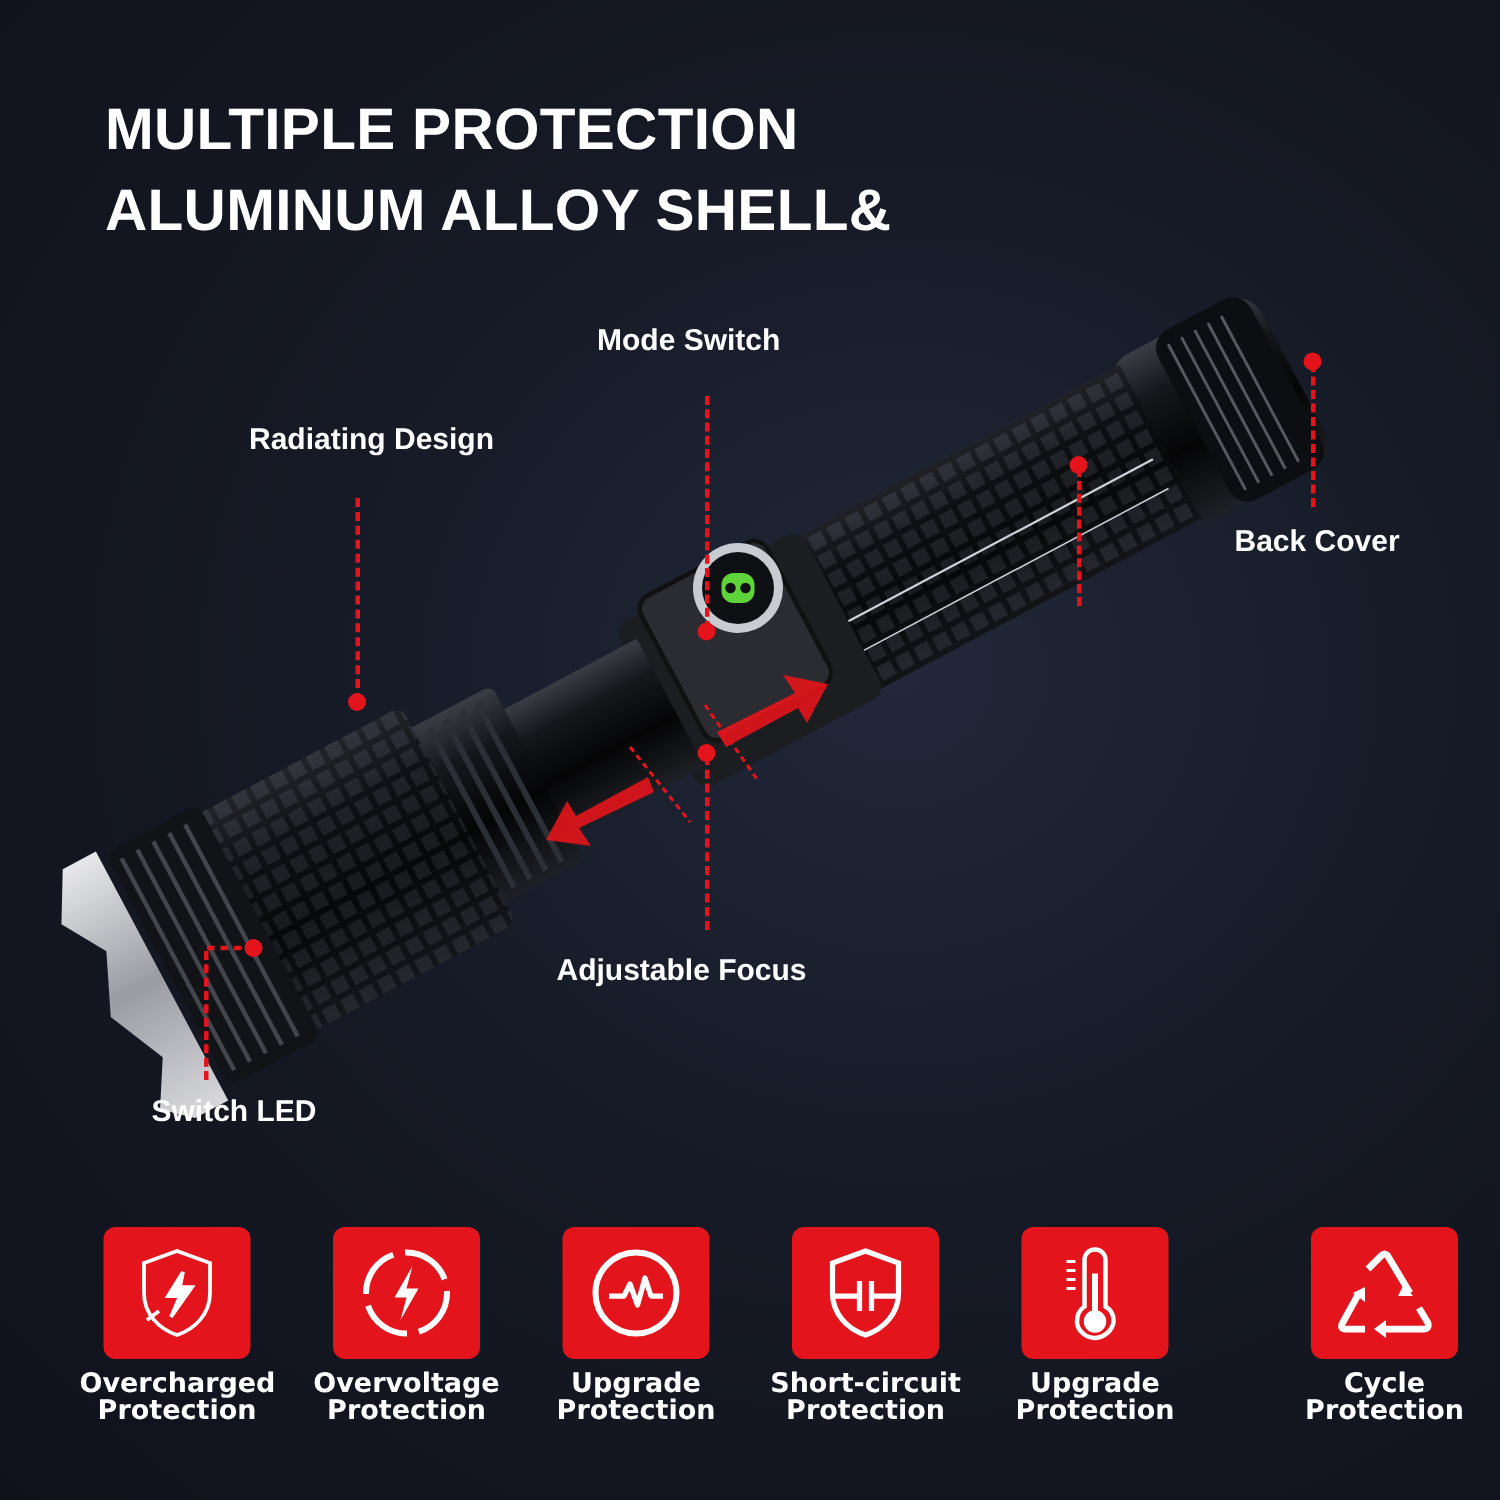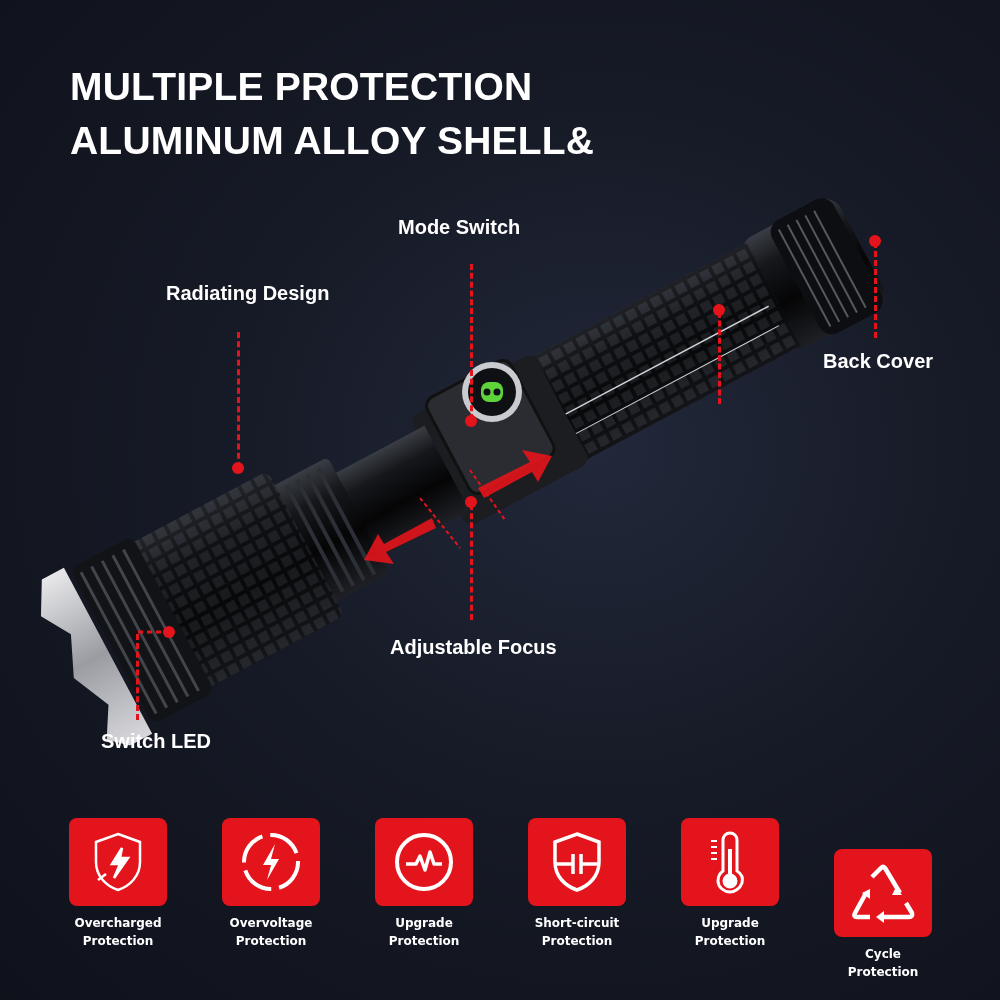--- a/index.html
+++ b/index.html
@@ -11,21 +11,21 @@
   .title div{white-space:nowrap;}
   .label{position:absolute;color:#fff;font-family:Liberation Sans, sans-serif;font-weight:700;
     font-size:20px;white-space:nowrap;}
   .vline{position:absolute;width:0;border-left:3px dashed #e3141b;}
   .dot{position:absolute;width:12px;height:12px;border-radius:50%;background:#e3141b;}
   .torch{position:absolute;left:0;top:0;width:1000px;height:1000px;}
   .icons{position:absolute;left:0;top:818px;width:1000px;}
   .icon-item{position:absolute;width:130px;text-align:center;}
   .icon-box{width:98px;height:88px;margin:0 auto;background:#e3141b;border-radius:8px;
     display:flex;align-items:center;justify-content:center;}
-  .icon-label{margin-top:8px;color:#fff;font-weight:700;font-size:12px;line-height:18px;
+  .icon-label{margin-top:8px;color:#fff;font-weight:700;font-size:18px;line-height:18px;
     font-family:"DejaVu Sans",sans-serif;}
 </style>
 </head>
 <body>
 
 <div class="stage">
 
   <div class="title">
     <div>MULTIPLE PROTECTION</div>
     <div>ALUMINUM ALLOY SHELL&amp;</div>
@@ -116,21 +116,21 @@
   <div class="vline" style="left:237px;top:332px;height:136px;"></div>
   <div class="dot" style="left:232px;top:462px;"></div>
 
   <div class="label" style="left:823px;top:350px;">Back Cover</div>
   <div class="vline" style="left:874px;top:242px;height:96px;"></div>
   <div class="dot" style="left:869px;top:235px;"></div>
 
   <div class="vline" style="left:718px;top:312px;height:92px;"></div>
   <div class="dot" style="left:713px;top:304px;"></div>
 
-  <div class="label" style="left:371px;top:636px;margin-left:19px;">Adjustable Focus</div>
+  <div class="label" style="left:371px;top:636px;">Adjustable Focus</div>
   <div class="vline" style="left:470px;top:504px;height:116px;"></div>
   <div class="dot" style="left:465px;top:496px;"></div>
 
   <div class="label" style="left:101px;top:730px;">Switch LED</div>
   <div class="vline" style="left:136px;top:634px;height:86px;"></div>
   <div class="dot" style="left:163px;top:626px;"></div>
 
   <div class="icons">
 
     <div class="icon-item" style="left:53px;">
@@ -194,21 +194,21 @@
           <line x1="25" y1="20" x2="25" y2="48" stroke-width="4"></line>
           <path d="M6,12 L12,12 M6,18 L12,18 M6,24 L12,24 M6,30 L12,30" stroke-width="2"></path>
         </svg>
       </div>
       <div class="icon-label">
           <div>Upgrade</div>
           <div>Protection</div>
         </div>
     </div>
 
-    <div class="icon-item" style="left:818px;margin-top:31px;">
+    <div class="icon-item" style="left:858px;">
       <div class="icon-box">
         <svg width="70" height="60" viewBox="0 0 70 60" fill="none" stroke="#fff" stroke-width="4.5" stroke-linejoin="round">
           <path d="M24,14 L33,5 Q35,3 37,5 L52,30"></path>
           <path d="M58,40 L64,50 Q65,54 61,54 L34,54"></path>
           <path d="M22,54 L9,54 Q5,54 7,50 L18,30"></path>
           <path d="M48,24 L54,32 L44,32 Z" fill="#fff" stroke="none"></path>
           <path d="M36,48 L28,54 L36,60 Z" fill="#fff" stroke="none"></path>
           <path d="M14,30 L22,26 L22,36 Z" fill="#fff" stroke="none"></path>
         </svg>
       </div>

